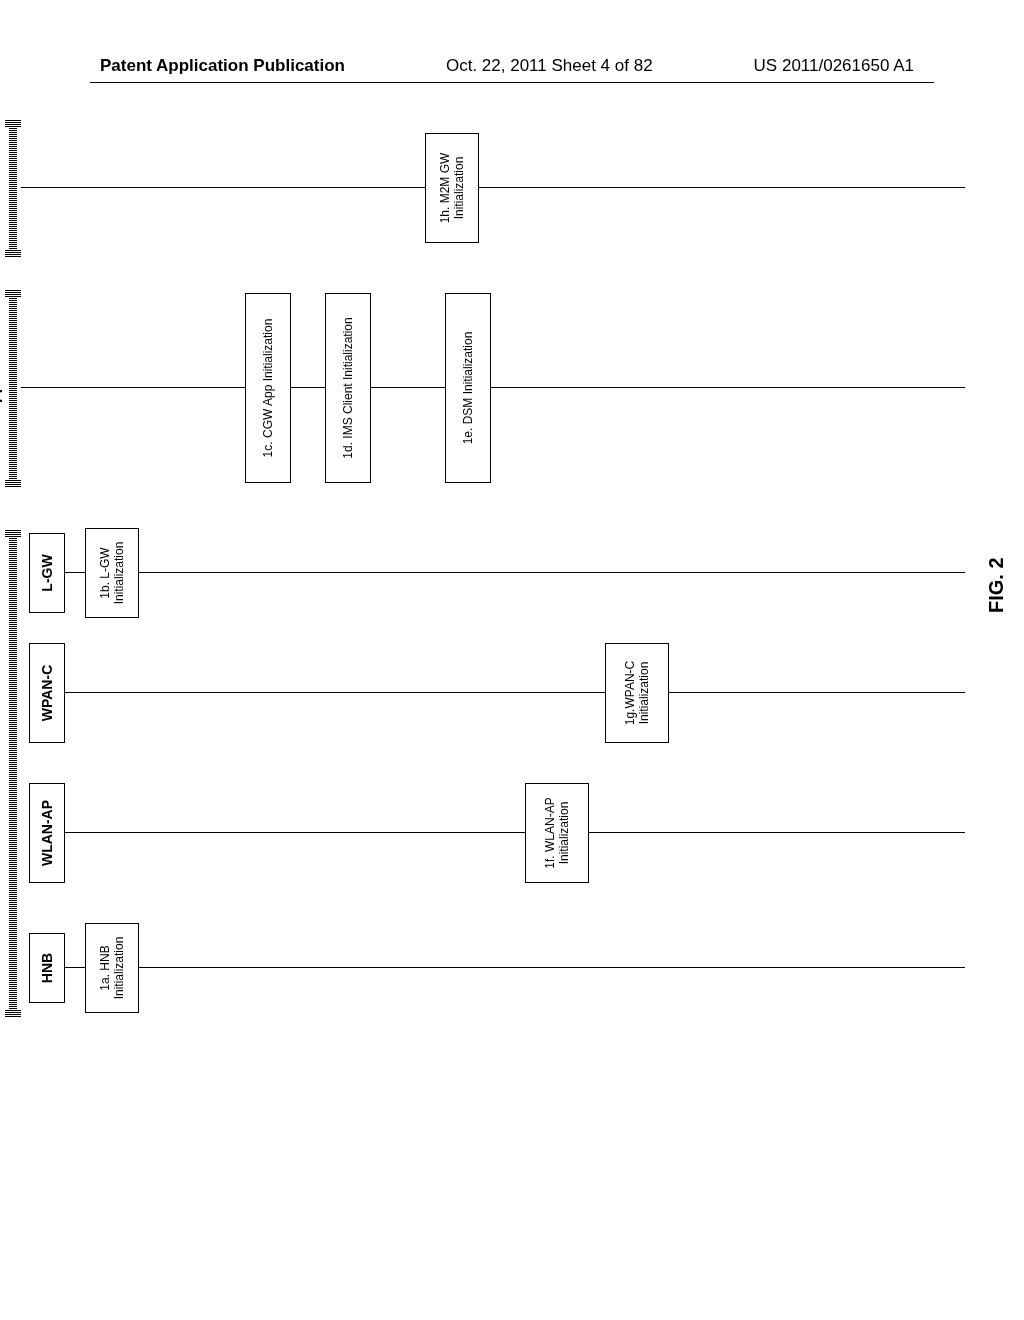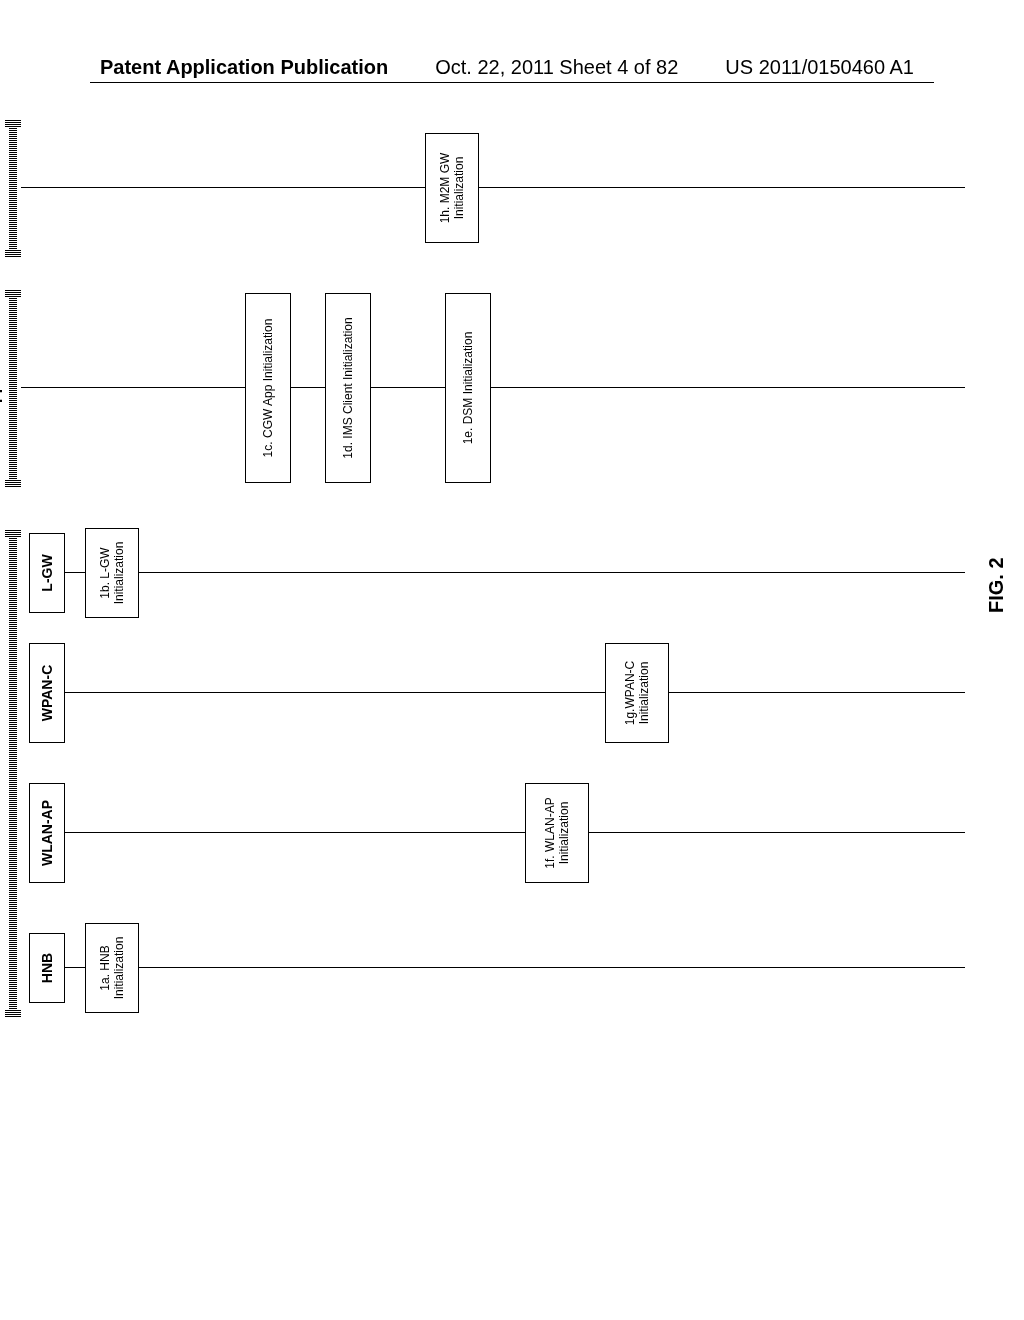--- a/index.html
+++ b/index.html
@@ -11,21 +11,21 @@
     height: 1320px;
     position: relative;
   }
   .header {
     position: absolute;
     top: 56px;
     left: 0;
     width: 1024px;
     display: flex;
     justify-content: space-between;
-    font-size: 20px;
+    font-size: 17px;
     padding: 0 110px 0 100px;
     box-sizing: border-box;
   }
   .header .left { font-weight: bold; }
   .header .mid { font-weight: normal; }
   .header .right { font-weight: normal; }
   .hr {
     position: absolute;
     top: 82px;
     left: 90px;
@@ -98,21 +98,21 @@
     font-weight: bold;
     font-size: 20px;
   }
 </style>
 </head>
 <body>
 
 <div class="header">
   <span class="left">Patent Application Publication</span>
   <span class="mid">Oct. 22, 2011  Sheet 4 of 82</span>
-  <span class="right">US 2011/0150460 A1</span>
+  <span class="right">US 2011/0261650 A1</span>
 </div>
 <div class="hr"></div>
 
 <div class="diagram-wrap">
 
   <div class="glabel" style="left:70px; top:0px; width:480px">CGW Entities</div>
   <div class="gbar hatched" style="left:70px; top:24px; width:480px"></div>
 
   <div class="glabel" style="left:600px; top:0px; width:190px">CGW Applications</div>
   <div class="gbar hatched" style="left:600px; top:24px; width:190px"></div>

